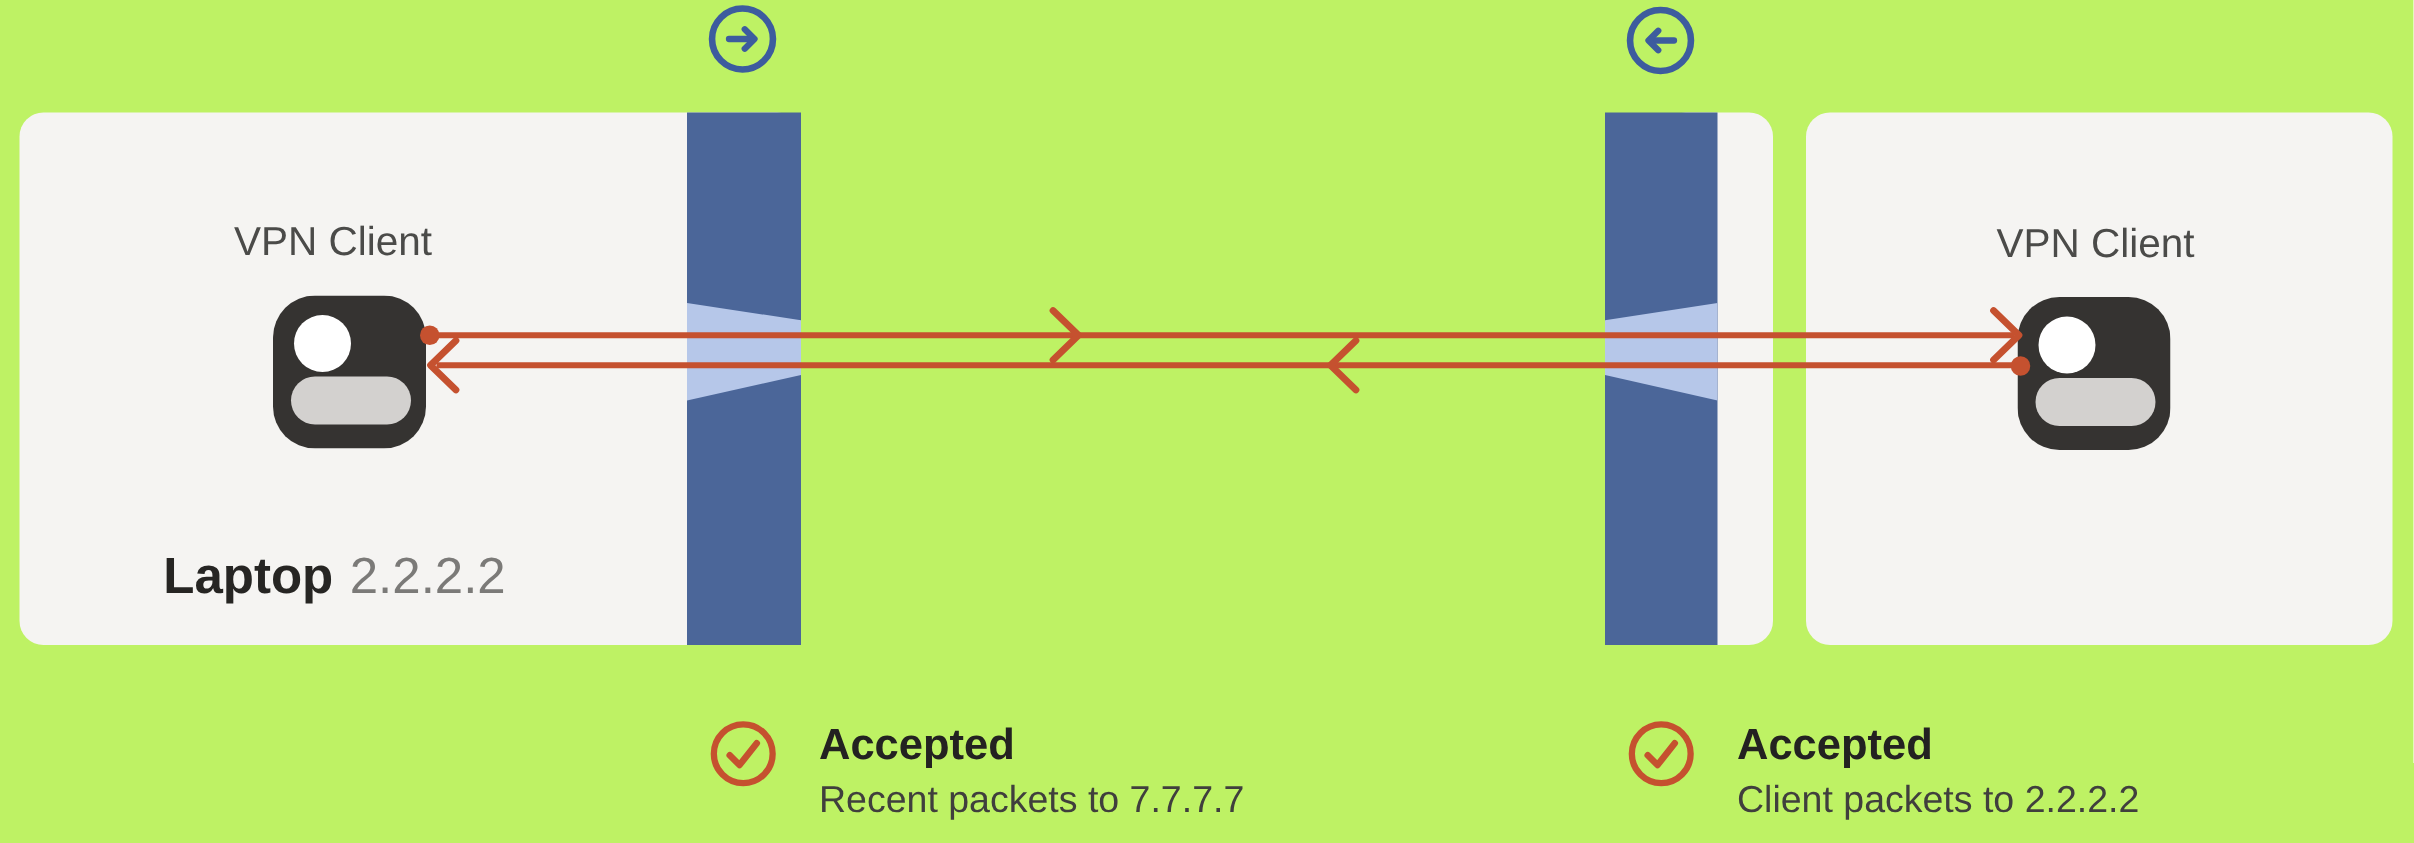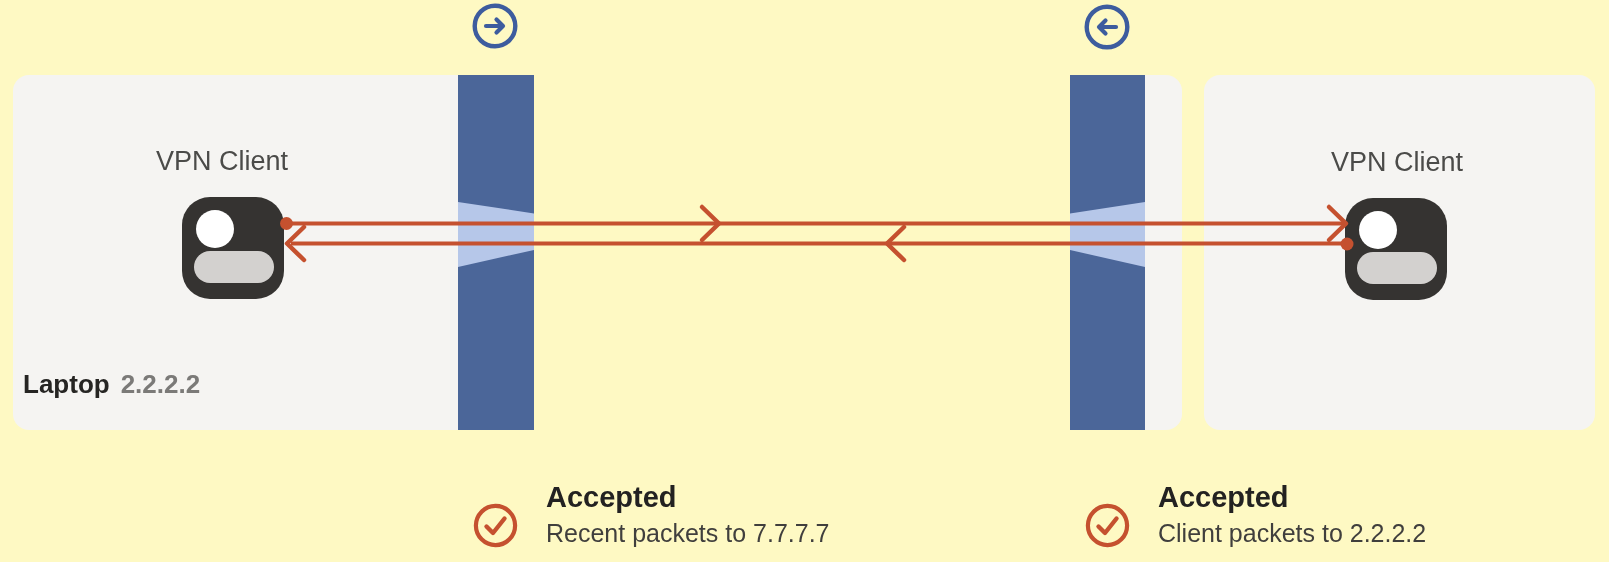--- a/index.html
+++ b/index.html
@@ -12,21 +12,21 @@
     --avatar-body-gray:#d3d1cf;
     --name-text:#262523;
     --ip-text:#7b7a78;
     --label-text:#4b4b49;
     --status-title-text:#232221;
     --status-detail-text:#403f3d;
   }
   *{margin:0;padding:0;box-sizing:border-box}
   html,body{background:#ffffff}
   body{font-family:"Liberation Sans", sans-serif;}
-  .canvas{position:relative;width:1609px;height:562px;background:#fef9c3;overflow:hidden}
+  .canvas{position:relative;width:1609px;height:562px;background:#bef264;overflow:hidden}
 
   .card{position:absolute;top:75px;height:355px;background:var(--card-background);border-radius:16px}
   .card.left{left:13px;width:521px}
   .card.strip{left:1108px;width:74px}
   .card.right{left:1204px;width:391px}
 
   .fw-bar{position:absolute;top:75px;height:355px;background:var(--firewall-blue)}
   .fw-bar.left{left:458px;width:76px}
   .fw-bar.right{left:1070px;width:75px}
   .fw-bar svg{display:block;width:100%;height:100%}
@@ -42,32 +42,32 @@
   .machine-label.left{left:72px;top:146px}
   .machine-label.right{left:1247px;top:147px}
 
   .avatar{position:absolute;width:102px;height:102px}
   .avatar.left{left:182px;top:197px}
   .avatar.right{left:1345px;top:198px}
   .avatar-bg{fill:var(--avatar-dark)}
   .avatar-head{fill:#ffffff}
   .avatar-body{fill:var(--avatar-body-gray)}
 
-  .name-row{position:absolute;width:400px;display:flex;gap:11px;font-size:26px;line-height:42px;white-space:nowrap}
+  .name-row{position:absolute;width:400px;display:flex;justify-content:center;gap:11px;font-size:34px;line-height:42px;white-space:nowrap}
   .name-row.left{left:23px;top:363px}
   .name-row.right{left:1199px;top:364px}
   .name-row .name{font-weight:700;color:var(--name-text)}
-  .name-row .ip{font-weight:700;color:var(--ip-text)}
+  .name-row .ip{font-weight:400;color:var(--ip-text)}
 
   .overlay{position:absolute;left:0;top:0;width:1609px;height:562px;pointer-events:none}
   .pkt-line{stroke:var(--accent-orange);stroke-width:4}
   .pkt-chev{fill:none;stroke:var(--accent-orange);stroke-width:4.5;stroke-linecap:round;stroke-linejoin:round}
   .pkt-dot{fill:var(--accent-orange)}
 
-  .status{position:absolute;top:480px;display:flex;align-items:flex-end}
+  .status{position:absolute;top:480px;display:flex;align-items:flex-start}
   .status.left{left:473px}
   .status.right{left:1085px}
   .status .check-icon{width:45px;height:45px;flex:0 0 45px}
   .check-ring{fill:none;stroke:var(--accent-orange);stroke-width:4.2}
   .check-mark{fill:none;stroke:var(--accent-orange);stroke-width:4.4;stroke-linecap:round;stroke-linejoin:round}
   .status .text-col{margin-left:28px}
   .status .title{font-size:29px;line-height:34px;font-weight:700;color:var(--status-title-text)}
   .status .detail{font-size:25px;line-height:30px;margin-top:4px;color:var(--status-detail-text);white-space:nowrap}
 </style>
 </head>

